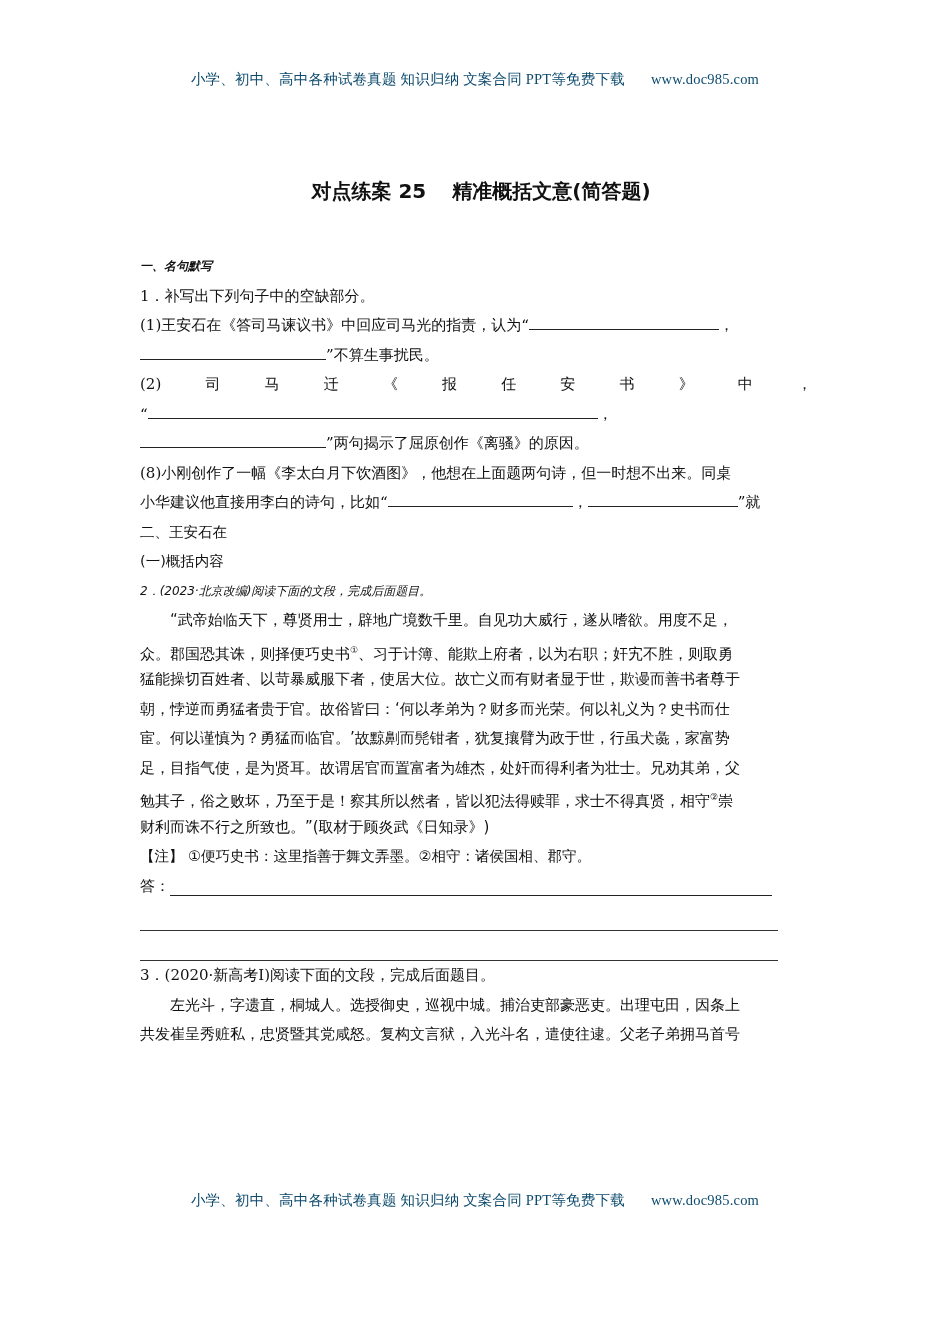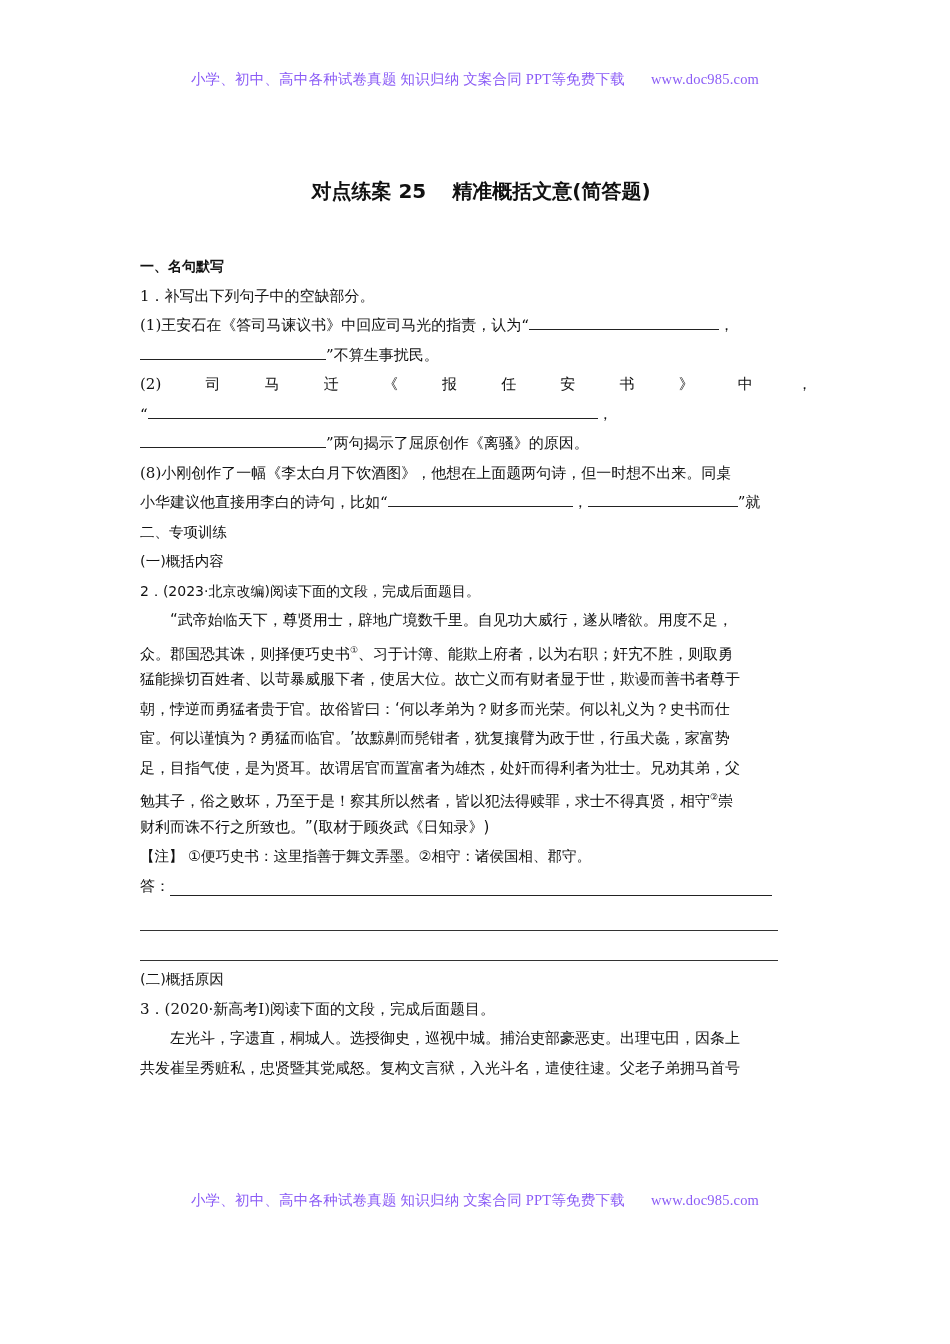--- a/index.html
+++ b/index.html
@@ -1,29 +1,29 @@
 <!DOCTYPE html>
 <html><head>
 <meta charset="utf-8">
 <style>
   html, body { margin: 0; padding: 0; background: #ffffff; }
   body { width: 950px; height: 1344px; position: relative; overflow: hidden;
          font-family: "DejaVu Serif", "Liberation Serif", serif; color: #111; }
   .abs { position: absolute; }
-  .header, .footer { left: 0; width: 950px; text-align: center; font-size: 14.5px; color: #8b5cf6;
+  .header, .footer { left: 0; width: 950px; text-align: center; font-size: 14.5px; color: #0c4a6e;
           font-family: "Liberation Serif", "DejaVu Serif", serif; letter-spacing: 0.2px; }
   .header { top: 70px; }
   .footer { top: 1191px; }
   .header .url, .footer .url { margin-left: 26px; }
   .title { top: 178px; left: 0; width: 950px; text-align: center; font-size: 20px; font-weight: bold;
            font-family: "DejaVu Sans", sans-serif; padding-left: 6px; }
   .title .gap { display: inline-block; width: 26px; }
   .content { left: 140px; width: 672px; top: 252px; font-size: 15px; line-height: 29.5px; }
   .line { white-space: nowrap; height: 29.5px; }
-  .bold { font-weight: bold; font-family: "DejaVu Sans", sans-serif; font-size: 14px; }
+  .bold { font-weight: bold; font-family: "DejaVu Sans", sans-serif; font-size: 12px; font-style: italic; }
   .sans { font-family: "DejaVu Sans", sans-serif; font-size: 14.5px; }
   .blank { display: inline-block; border-bottom: 1px solid #222; height: 18px; vertical-align: baseline; }
   .justify { display: flex; justify-content: space-between; }
   .passage { font-family: "DejaVu Sans", sans-serif; font-size: 15px; line-height: 29.5px; }
   .indent { text-indent: 30px; }
   .ansline { border-bottom: 1px solid #333; height: 29px; width: 638px; }
   sup { font-size: 9px; vertical-align: 6px; }
 </style>
 </head>
 <body>
@@ -66,21 +66,21 @@
   </div>
   <div class="line">
     <span class="blank" style="width:186px"></span><span>”两句揭示了屈原创作《离骚》的原因。</span>
   </div>
 
   <div class="line">(8)小刚创作了一幅《李太白月下饮酒图》，他想在上面题两句诗，但一时想不出来。同桌</div>
   <div class="line">
     <span>小华建议他直接用李白的诗句，比如“</span><span class="blank" style="width:185px"></span><span>，</span><span class="blank" style="width:150px"></span><span>”就</span>
   </div>
 
-  <div class="line sans">二、专项训练</div>
+  <div class="line sans">二、王安石在</div>
   <div class="line sans">(一)概括内容</div>
   <div class="line bold" style="font-weight:normal">2．(2023·北京改编)阅读下面的文段，完成后面题目。</div>
 
   <div class="passage">
     <div class="line indent">“武帝始临天下，尊贤用士，辟地广境数千里。自见功大威行，遂从嗜欲。用度不足，</div>
     <div class="line"><span>众。郡国恐其诛，则择便巧史书</span><sup>①</sup><span>、习于计簿、能欺上府者，以为右职；奸宄不胜，则取勇</span></div>
     <div class="line">猛能操切百姓者、以苛暴威服下者，使居大位。故亡义而有财者显于世，欺谩而善书者尊于</div>
     <div class="line">朝，悖逆而勇猛者贵于官。故俗皆曰：‘何以孝弟为？财多而光荣。何以礼义为？史书而仕</div>
     <div class="line">宦。何以谨慎为？勇猛而临官。’故黥劓而髡钳者，犹复攘臂为政于世，行虽犬彘，家富势</div>
     <div class="line">足，目指气使，是为贤耳。故谓居官而置富者为雄杰，处奸而得利者为壮士。兄劝其弟，父</div>
@@ -89,21 +89,20 @@
   </div>
 
   <div class="line sans">【注】 ①便巧史书：这里指善于舞文弄墨。②相守：诸侯国相、郡守。</div>
   <div class="line" style="display:flex;align-items:flex-end;">
     <span>答：</span>
       <span class="blank" style="width:602px;height:20px;margin-bottom:5px"></span>
   </div>
   <div class="ansline"></div>
   <div class="ansline"></div>
 
-  <div class="line sans" style="margin-top:4px">(二)概括原因</div>
   <div class="line">3．(2020·新高考Ⅰ)阅读下面的文段，完成后面题目。</div>
   <div class="passage">
     <div class="line indent">左光斗，字遗直，桐城人。选授御史，巡视中城。捕治吏部豪恶吏。出理屯田，因条上</div>
     <div class="line">共发崔呈秀赃私，忠贤暨其党咸怒。复构文言狱，入光斗名，遣使往逮。父老子弟拥马首号</div>
   </div>
 </div>
 
 <div class="abs footer">
   <span>小学、初中、高中各种试卷真题  知识归纳  文案合同  PPT等免费下载</span><span class="url">www.doc985.com</span>
 </div>

